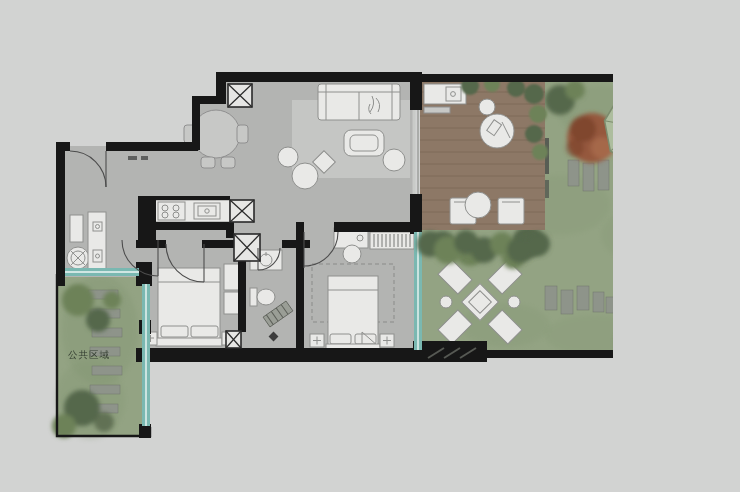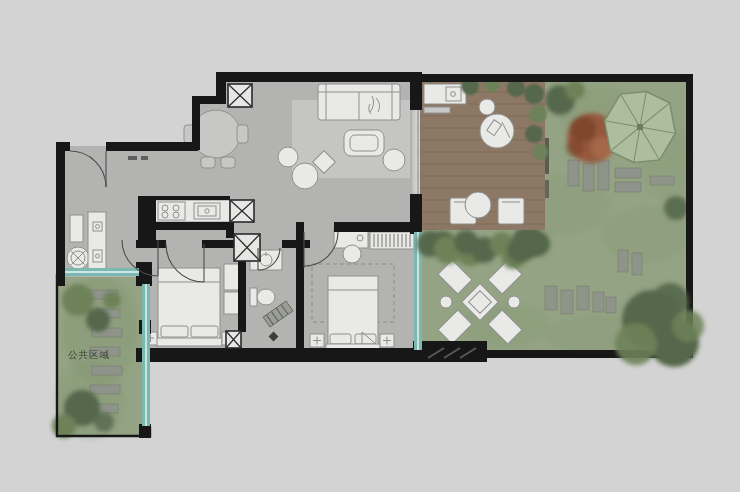--- a/index.html
+++ b/index.html
@@ -1,16 +1,16 @@
 <!DOCTYPE html>
 <html style="--background: #d2d3d2; --floor: #b3b4b2; --floor_light: #c5c6c4; --wall: #171717; --furniture_fill: #e9e9e7; --furniture_line: #8f908e; --deck_wood: #8d7866; --deck_line: #7b6856; --lawn: #93a383; --lawn_dark: #7e926e; --tree_dark: #55674b; --tree_mid: #6d8259; --red_tree: #95583e; --red_tree_dark: #7b432c; --umbrella: #adbd9e; --umbrella_line: #7c8c6e; --window_teal: #7ab8b1; --stone: #8e948a; --label_text: #333d30;"><head>
 <meta charset="utf-8">
 <style>
   html,body{margin:0;padding:0;background:#d2d3d2;font-family:"DejaVu Sans",sans-serif;}
-  .stage{position:relative;width:740px;height:492px;overflow:hidden;background:var(--background,#d2d3d2);}
+  .stage{position:relative;width:613px;height:492px;overflow:hidden;background:var(--background,#d2d3d2);}
   svg{display:block}
   .wall{fill:var(--wall,#171717);}
   .wallthin{stroke:var(--wall,#171717);fill:none;}
   .floor{fill:var(--floor,#b3b4b2);}
   .rug{fill:var(--floor_light,#c6c7c5);}
   .furn{fill:var(--furniture_fill,#e9e9e7);stroke:var(--furniture_line,#8f908e);stroke-width:1;}
   .furnline{stroke:var(--furniture_line,#8f908e);stroke-width:1;fill:none;}
   .grayfurn{fill:#c7c8c6;stroke:#909090;stroke-width:1;}
   .shaft{fill:#e6e6e4;stroke:#2a2a2a;stroke-width:1.6;}
   .shaftx{stroke:#2a2a2a;stroke-width:1.2;}

